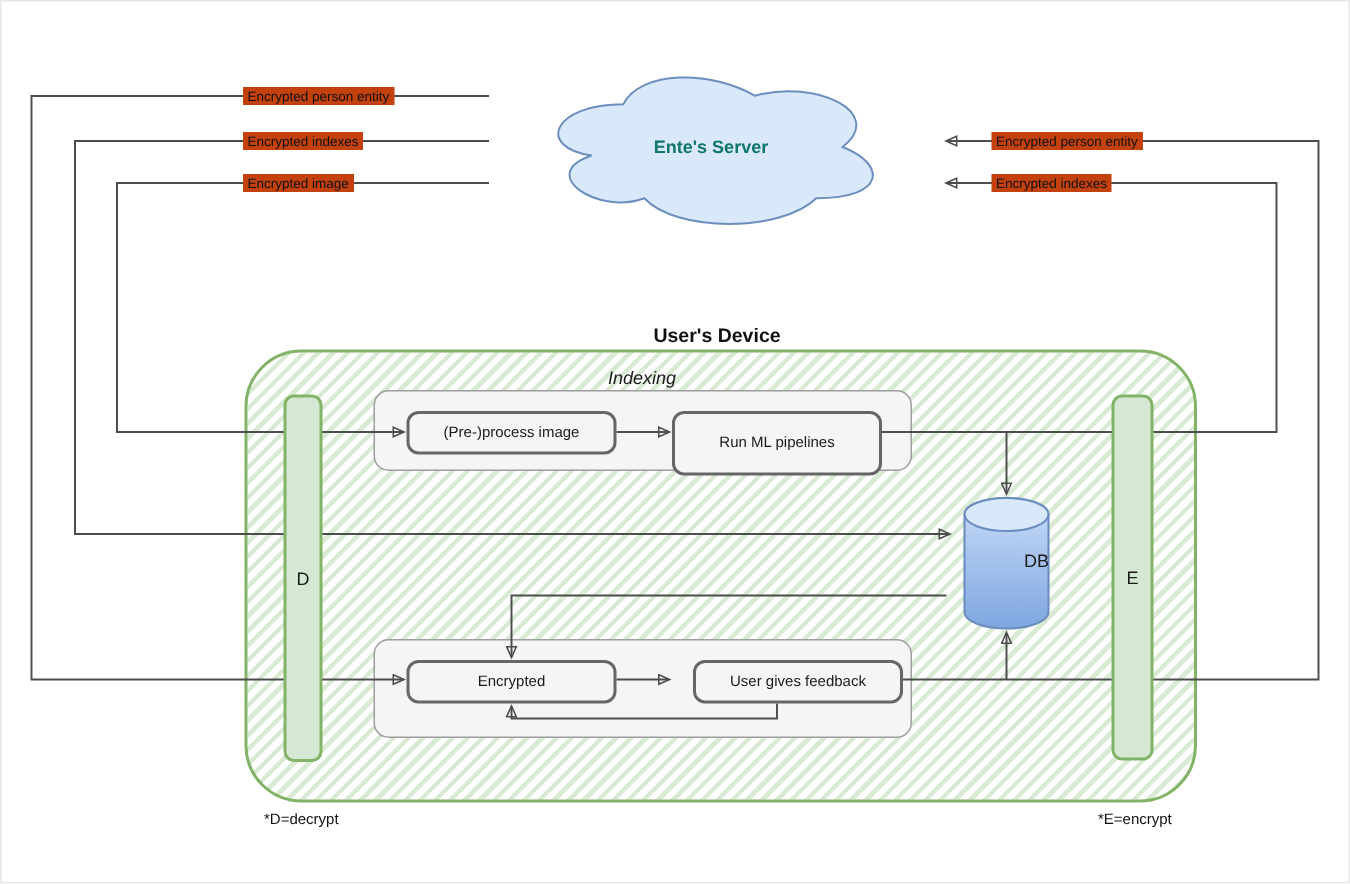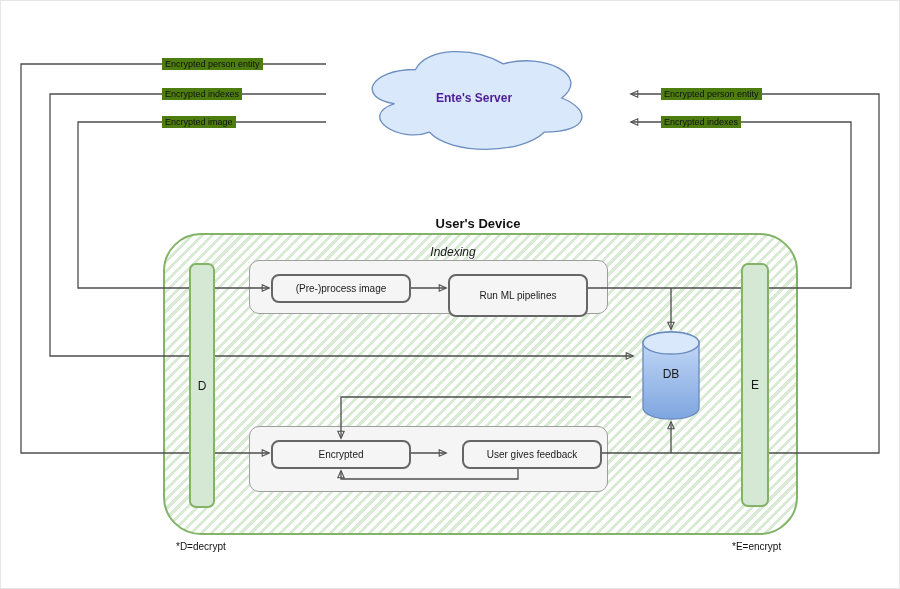--- a/index.html
+++ b/index.html
@@ -36,35 +36,35 @@
     background:#d5e8d4;border:2px solid #82b366;border-radius:7px;box-sizing:border-box;
     display:flex;align-items:center;justify-content:center;font-size:12px;color:#1a1a1a;
   }
   .bar-d{left:188px;top:262px;width:26px;height:245px;}
   .bar-e{left:740px;top:262px;width:28px;height:244px;}
   
   .cloud-wrap{left:356px;top:40px;width:234px;height:114px;}
   .cloud-wrap svg{position:absolute;left:0;top:0;width:100%;height:100%;}
   .cloud-label{
     position:absolute;inset:0;display:flex;align-items:center;justify-content:center;
-    font-size:12px;font-weight:bold;color:#4c1d95;
+    font-size:12px;font-weight:bold;color:#0f766e;
   }
   
   .db-wrap{left:641px;top:330px;width:58px;height:89px;}
   .db-wrap svg{position:absolute;left:0;top:0;width:100%;height:100%;}
   .db-label{
     position:absolute;left:0;top:36px;width:100%;text-align:center;
-    font-size:12px;color:#1a1a1a;
+    font-size:12px;color:#1a1a1a;padding-left:20px;
   }
   
   .edges{position:absolute;left:0;top:0;}
   .edges path{fill:none;stroke:#4d4d4d;stroke-width:1.3px;}
   
   .elabel{
-    position:absolute;transform:translateY(-50%);background:#4d7c0f;
+    position:absolute;transform:translateY(-50%);background:#c2410c;
     padding:0 3px;font-size:9px;color:#111;white-space:nowrap;line-height:12px;
   }
   .seclabel{
     position:absolute;transform:translateX(-50%);font-style:italic;
     font-size:12px;color:#1a1a1a;white-space:nowrap;
   }
   .device-title{
     position:absolute;left:477px;top:215px;transform:translateX(-50%);
     font-size:13px;font-weight:bold;color:#111;white-space:nowrap;
   }
@@ -103,21 +103,21 @@
 
   <div class="abs cloud-wrap">
     <svg viewBox="0 0 248 120" preserveAspectRatio="none">
       <path d="M 62 30 C 12.4 30 0 60 39.7 66 C 0 79.2 44.6 108 76.9 96 C 99.2 120 173.6 120 198.4 96 C 248 96 248 72 217 60 C 248 36 198.4 12 155 24 C 124 6 74.4 6 62 30 Z" fill="#dae8fc" stroke="#6c8ebf" stroke-width="1.4"></path>
     </svg>
     <div class="cloud-label">Ente's Server</div>
   </div>
 
   <div class="device-title">User's Device</div>
 
-  <div class="seclabel" style="left:427px;top:244px;margin-left:25px;">Indexing</div>
+  <div class="seclabel" style="left:427px;top:244px;">Indexing</div>
 
   <div class="abs node node-preprocess">(Pre-)process image</div>
   <div class="abs node node-ml">Run ML pipelines</div>
   <div class="abs node node-clustering">Encrypted</div>
   <div class="abs node node-feedback">User gives feedback</div>
 
   <div class="abs bar bar-d">D</div>
   <div class="abs bar bar-e">E</div>
 
   <div class="abs db-wrap">

